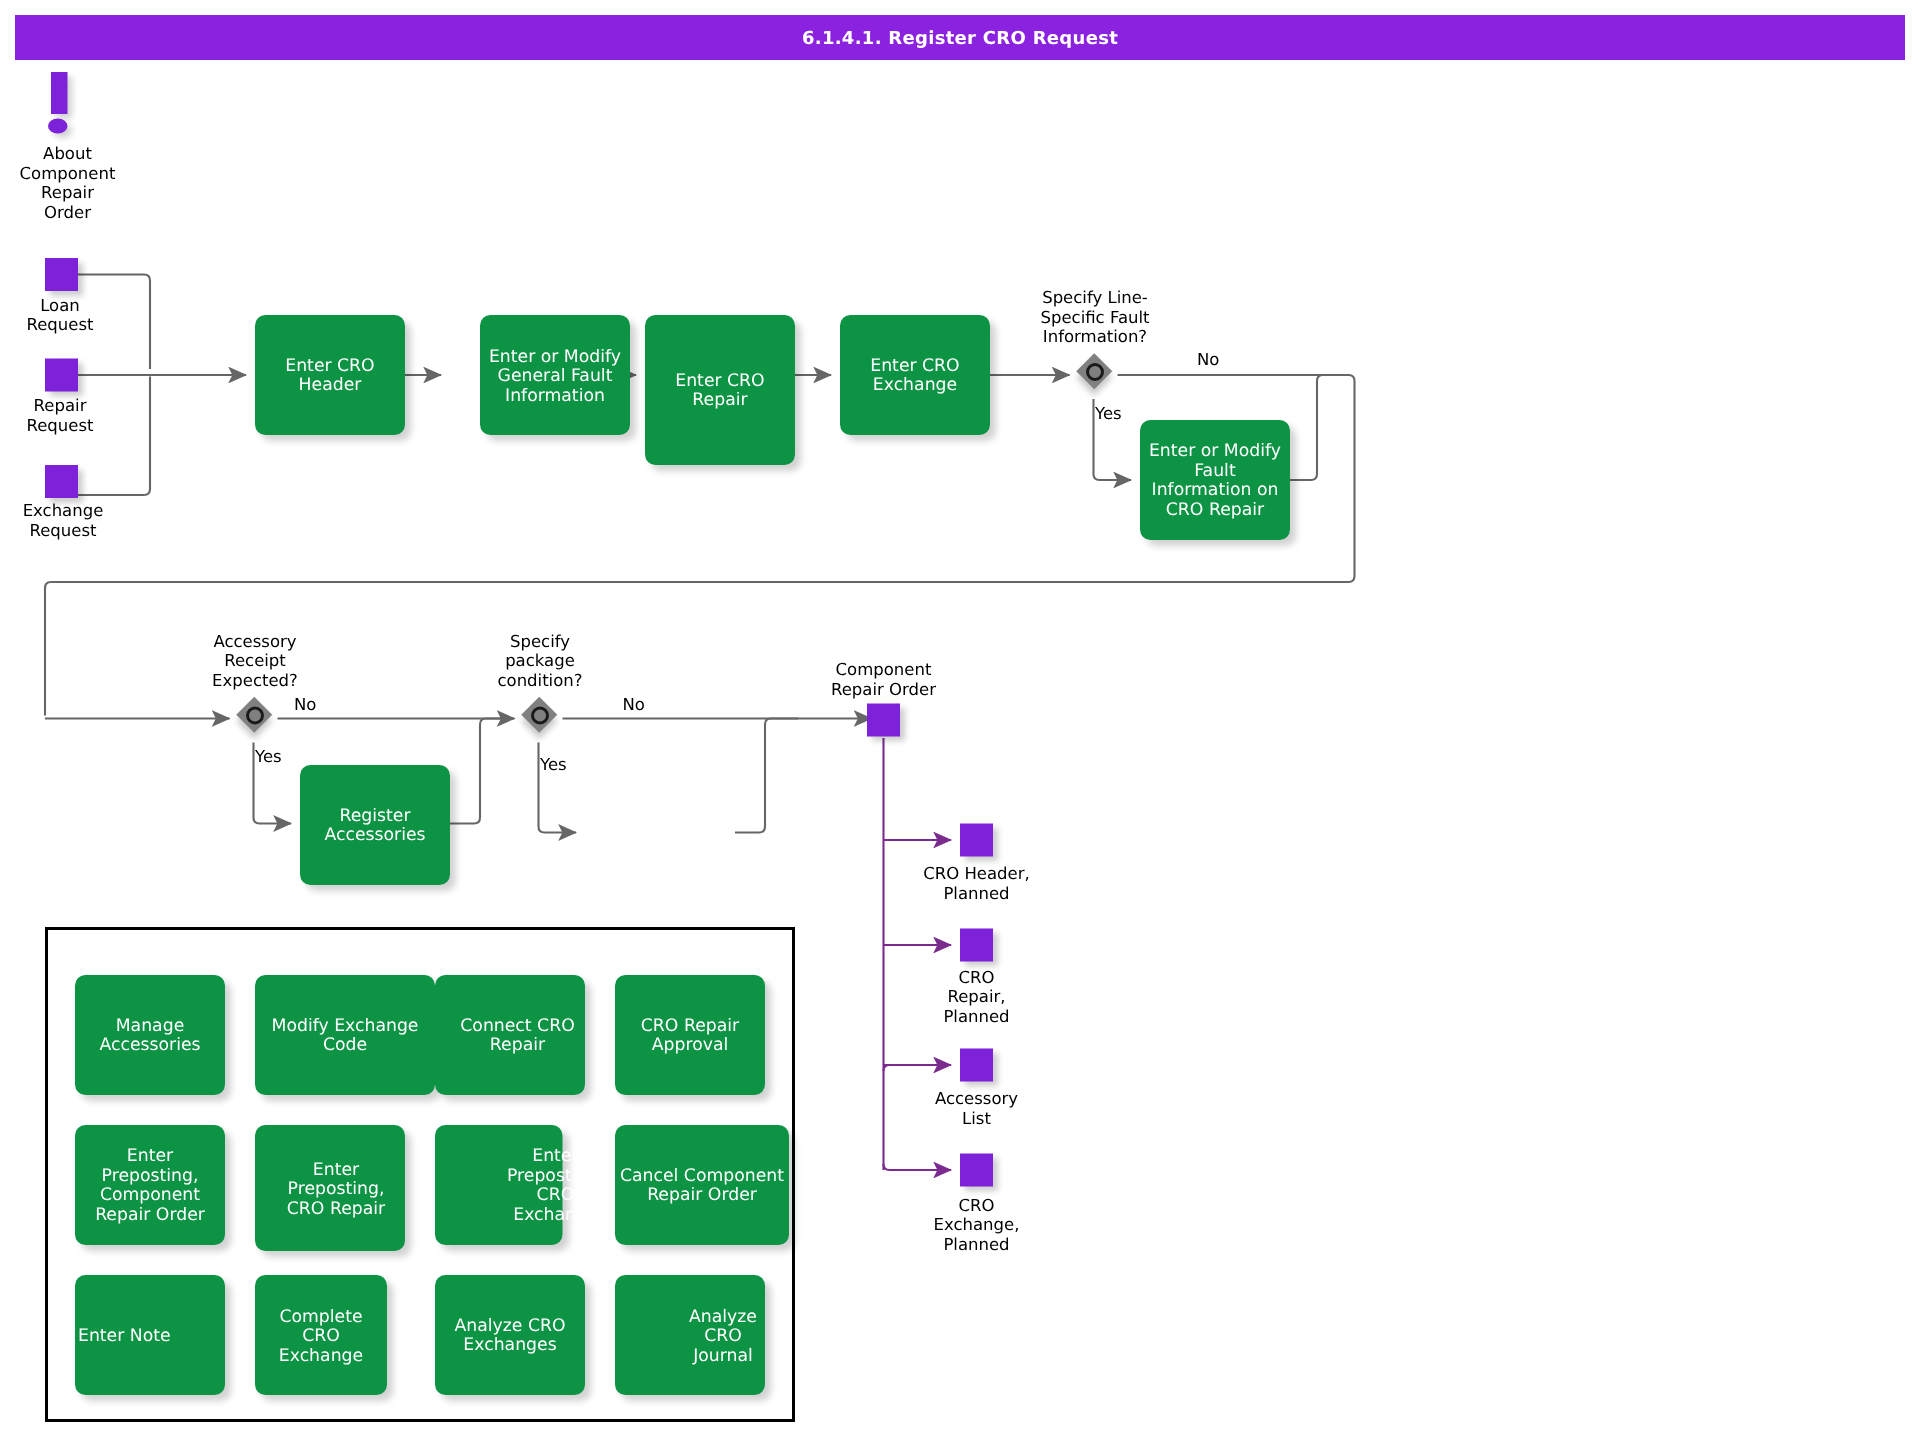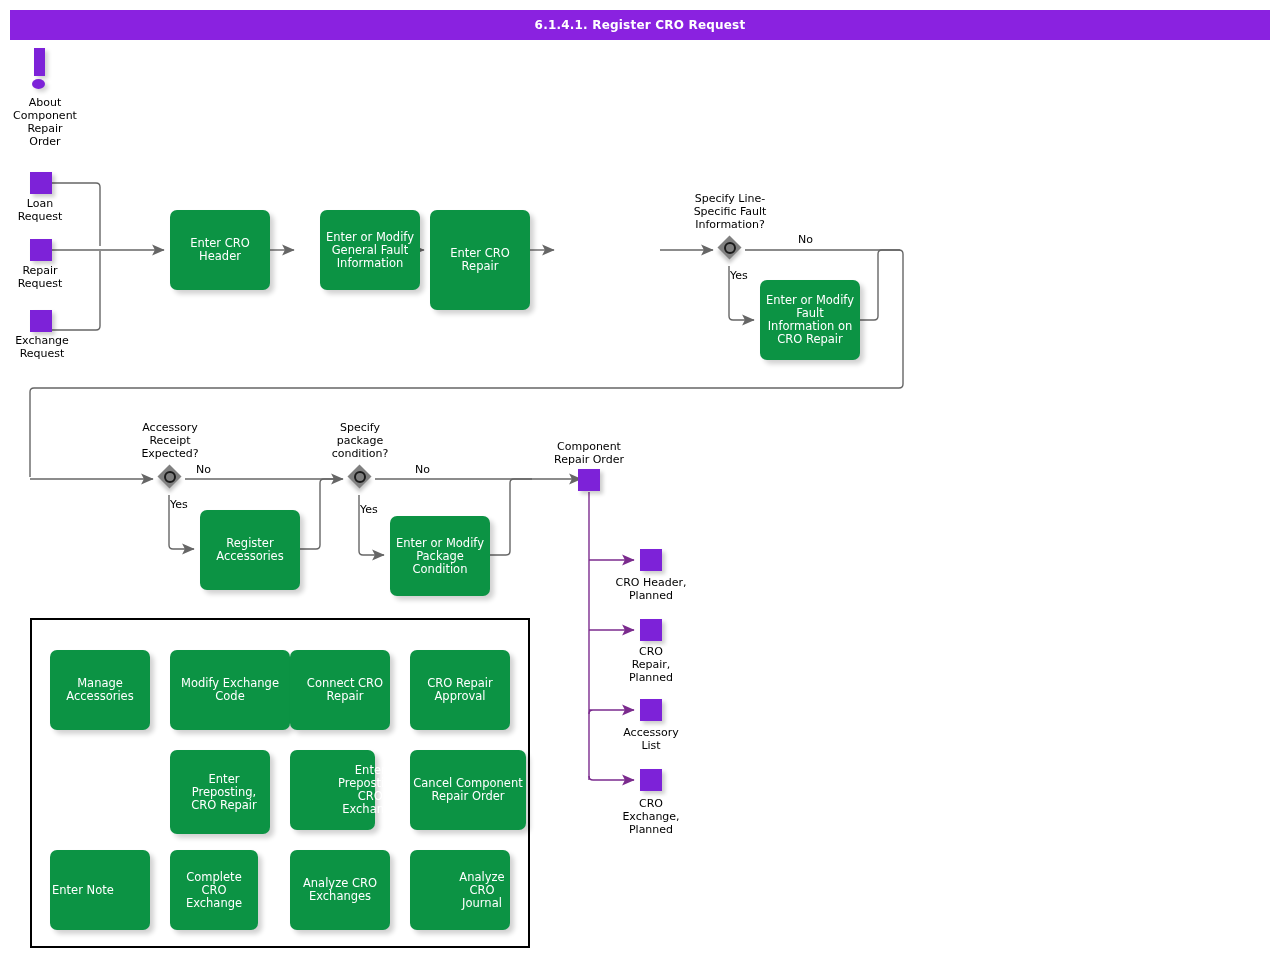--- a/index.html
+++ b/index.html
@@ -249,20 +249,24 @@
     <span>Enter or Modify
 General Fault
 Information</span>
   </div>
 
   <div class="node proc" style="left:430px; top:210px; width:100px; height:100px;">
     <span>Enter CRO
 Repair</span>
   </div>
 
+  <div class="node proc" style="left:560px; top:210px; width:100px; height:80px;">
+    <span>Enter CRO
+Exchange</span>
+  </div>
 
   <div class="dec-label" style="left:680px; top:192px; width:100px;">Specify Line-
 Specific Fault
 Information?</div>
   <div class="diamond-wrap" style="left:718px; top:236px;">
     <div class="diamond"></div>
     <div class="diamond-dot"></div>
   </div>
   <div class="branch-label" style="left:798px; top:233px;">No</div>
   <div class="branch-label" style="left:730px; top:269px;">Yes</div>
@@ -291,25 +295,20 @@
   <div class="dec-label" style="left:310px; top:421px; width:100px;">Specify
 package
 condition?</div>
   <div class="diamond-wrap" style="left:348px; top:465px;">
     <div class="diamond"></div>
     <div class="diamond-dot"></div>
   </div>
   <div class="branch-label" style="left:415px; top:463px;">No</div>
   <div class="branch-label" style="left:360px; top:503px;">Yes</div>
 
-  <div class="node proc" style="left:390px; top:516px; width:100px; height:80px;">
-    <span>Enter or Modify
-Package
-Condition</span>
-  </div>
 
   <div class="ent-label" style="left:539px; top:440px; width:100px;">Component
 Repair Order</div>
   <div class="node entity" style="left:578px; top:469px;"></div>
 
   <div class="node entity" style="left:640px; top:549px;"></div>
   <div class="ent-label" style="left:601px; top:576px; width:100px;">CRO Header,
 Planned</div>
 
   <div class="node entity" style="left:640px; top:619px;"></div>
@@ -338,20 +337,26 @@
   </div>
   <div class="node proc" style="left:290px; top:650px; width:100px; height:80px;padding-left:12px;">
     <span>Connect CRO
 Repair</span>
   </div>
   <div class="node proc" style="left:410px; top:650px; width:100px; height:80px;">
     <span>CRO Repair
 Approval</span>
   </div>
 
+  <div class="node proc" style="left:50px; top:750px; width:100px; height:80px;">
+    <span>Enter
+Preposting,
+Component
+Repair Order</span>
+  </div>
   <div class="node proc" style="left:170px; top:750px; width:100px; height:84px;padding-left:10px;">
     <span>Enter
 Preposting,
 CRO Repair</span>
   </div>
   <div class="node proc" style="left:290px; top:750px; width:85px; height:80px;padding-left:48px;">
     <span>Enter
 Preposting, CRO
 Exchange</span>
   </div>

